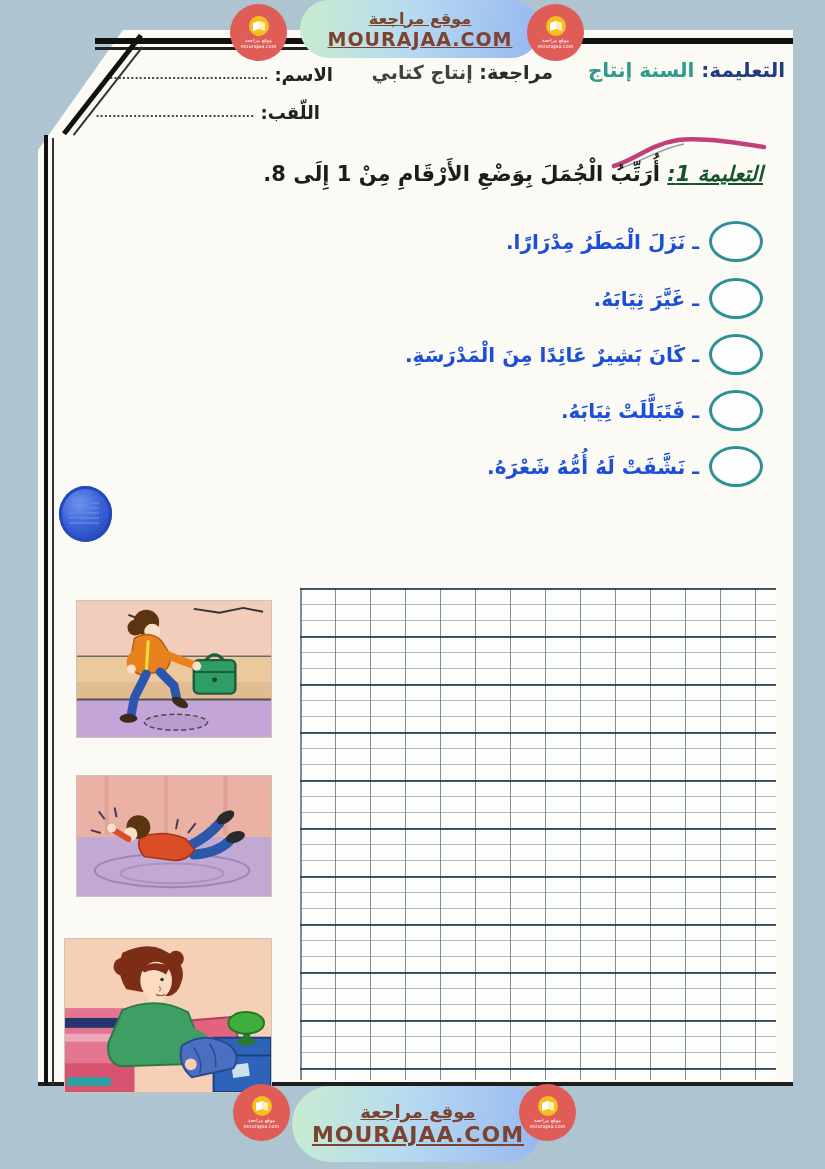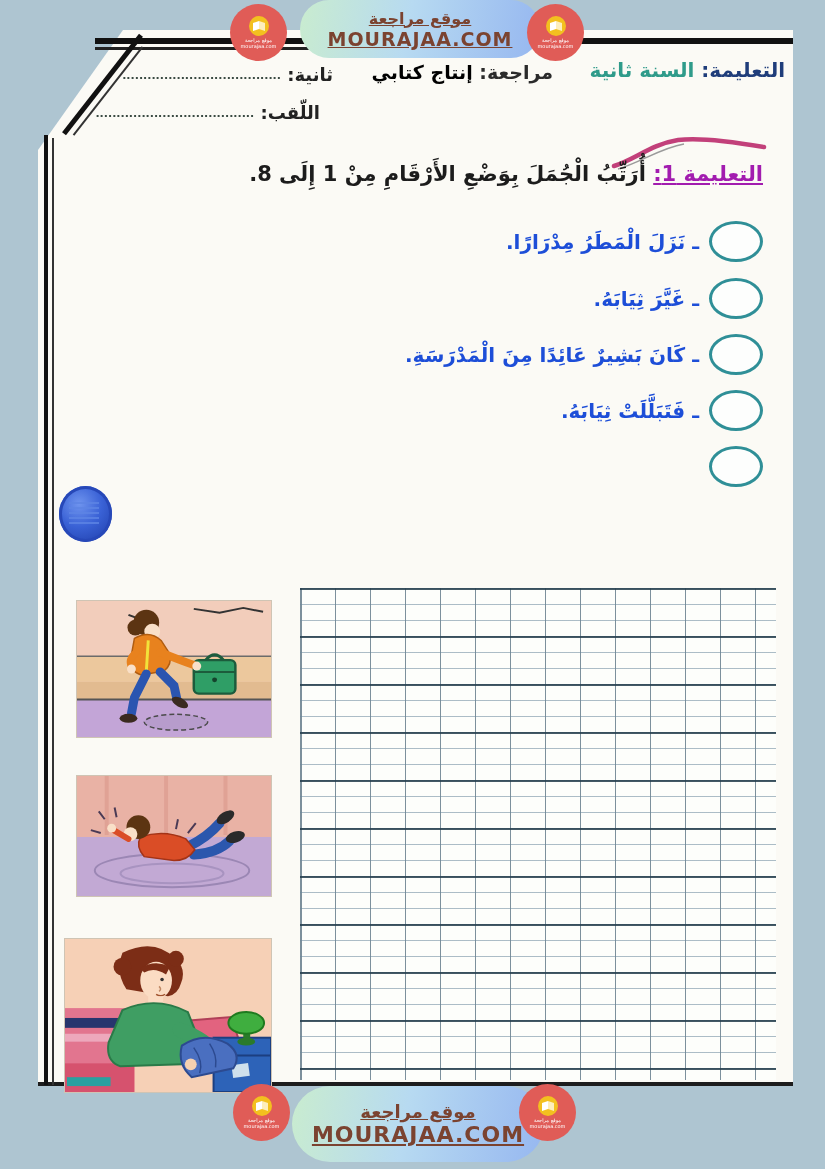--- a/index.html
+++ b/index.html
@@ -48,30 +48,30 @@
   .badge .b-icon { width:20px; height:20px; border-radius:50%; background:#f3c01f; display:flex; align-items:center; justify-content:center; margin-bottom:2px; }
   .badge .b1 { font-size:5px; }
   .badge .b2 { font-size:5px; }
 
   
   .rtl { direction:rtl; }
   .hdr { position:absolute; white-space:nowrap; z-index:2; font-weight:bold; }
   .hdr-level { top:58px; right:40px; font-size:20px; color:#1f3d7a; }
   .hdr-level .val { color:#2f9b8a; }
   .hdr-subject { top:61px; right:272px; font-size:19px; color:#2b2b2b; }
-  .hdr-subject .val { color:#000000; }
+  .hdr-subject .val { color:#404040; }
   .hdr-name { top:64px; right:492px; font-size:18px; color:#222; }
   .hdr-surname { top:102px; right:505px; font-size:18px; color:#222; }
   .dots { font-size:11px; letter-spacing:2px; color:#3a4a42; font-weight:bold; vertical-align:2px; }
 
   
   .task-line { position:absolute; white-space:nowrap; z-index:2; font-weight:bold; color:#1c1c1c; }
   .task1 { top:162px; right:62px; font-size:21px; }
   .task2 { top:551px; right:57px; font-size:20px; }
-  .task-label { color:#a21caf; text-decoration:underline; }
+  .task-label { color:#14532d; text-decoration:underline;font-style:italic; }
 
   .pen-mark { position:absolute; left:600px; top:128px; z-index:2; }
 
   .sent-row { position:absolute; right:62px; display:flex; align-items:center; gap:10px; z-index:2; }
   .num-circle { width:54px; height:41px; border:3px solid #2f8f97; border-radius:50%; background:#fdfefd; flex:0 0 auto; }
   .sent-text { font-size:20px; font-weight:bold; color:#1d4ed8; white-space:nowrap; }
 
   .stamp { position:absolute; left:59px; top:486px; width:53px; height:56px; border-radius:50%; z-index:2;
     background:radial-gradient(circle at 38% 32%, #6f94ee 0%, #3a62d6 45%, #1c3aa6 100%);
     box-shadow:inset 0 0 0 3px #2748b8; }
@@ -130,28 +130,28 @@
           <path d="M1,3 L7,1 L7,9 L1,11 Z" fill="#ffffff"></path>
           <path d="M13,3 L7,1 L7,9 L13,11 Z" fill="#fdeebc"></path>
         </svg>
     </div>
     <div class="b1">موقع مراجعة</div>
     <div class="b2">mourajaa.com</div>
   </div>
 
   <div class="hdr hdr-level rtl">
     <span>التعليمة:</span>
-    <span class="val">السنة ثانية</span>
+    <span class="val">السنة إنتاج</span>
   </div>
   <div class="hdr hdr-subject rtl">
     <span>مراجعة:</span>
     <span class="val">إنتاج كتابي</span>
   </div>
   <div class="hdr hdr-name rtl">
-    <span>ثانية:</span>
+    <span>الاسم:</span>
     <span class="dots">......................................</span>
   </div>
   <div class="hdr hdr-surname rtl">
     <span>اللّقب:</span>
     <span class="dots">......................................</span>
   </div>
 
   <svg class="pen-mark" width="172" height="44">
     <path d="M14,38 C34,32 52,16 78,12 C100,9 135,14 164,19" stroke="#c2407a" stroke-width="4.5" fill="none" stroke-linecap="round"></path>
     <path d="M18,41 C40,35 60,20 84,16" stroke="#9a9a9a" stroke-width="1.5" fill="none"></path>
@@ -173,20 +173,21 @@
   <div class="sent-row rtl" style="top:334px">
     <span class="num-circle"></span>
     <span class="sent-text">ـ كَانَ بَشِيرٌ عَائِدًا مِنَ الْمَدْرَسَةِ.</span>
   </div>
   <div class="sent-row rtl" style="top:390px">
     <span class="num-circle"></span>
     <span class="sent-text">ـ فَتَبَلَّلَتْ ثِيَابَهُ.</span>
   </div>
   <div class="sent-row rtl" style="top:446px">
     <span class="num-circle"></span>
+    <span class="sent-text">ـ نَشَّفَتْ لَهُ أُمُّهُ شَعْرَهُ.</span>
   </div>
 
   <div class="stamp"></div>
 
 
   <div class="write-grid"></div>
 
   <div class="ill ill-1" aria-label="صبي يركض تحت المطر حاملا محفظة خضراء">
     <svg viewBox="0 0 196 138" preserveAspectRatio="none">
       <rect width="196" height="138" fill="#f2cdbb"></rect>

